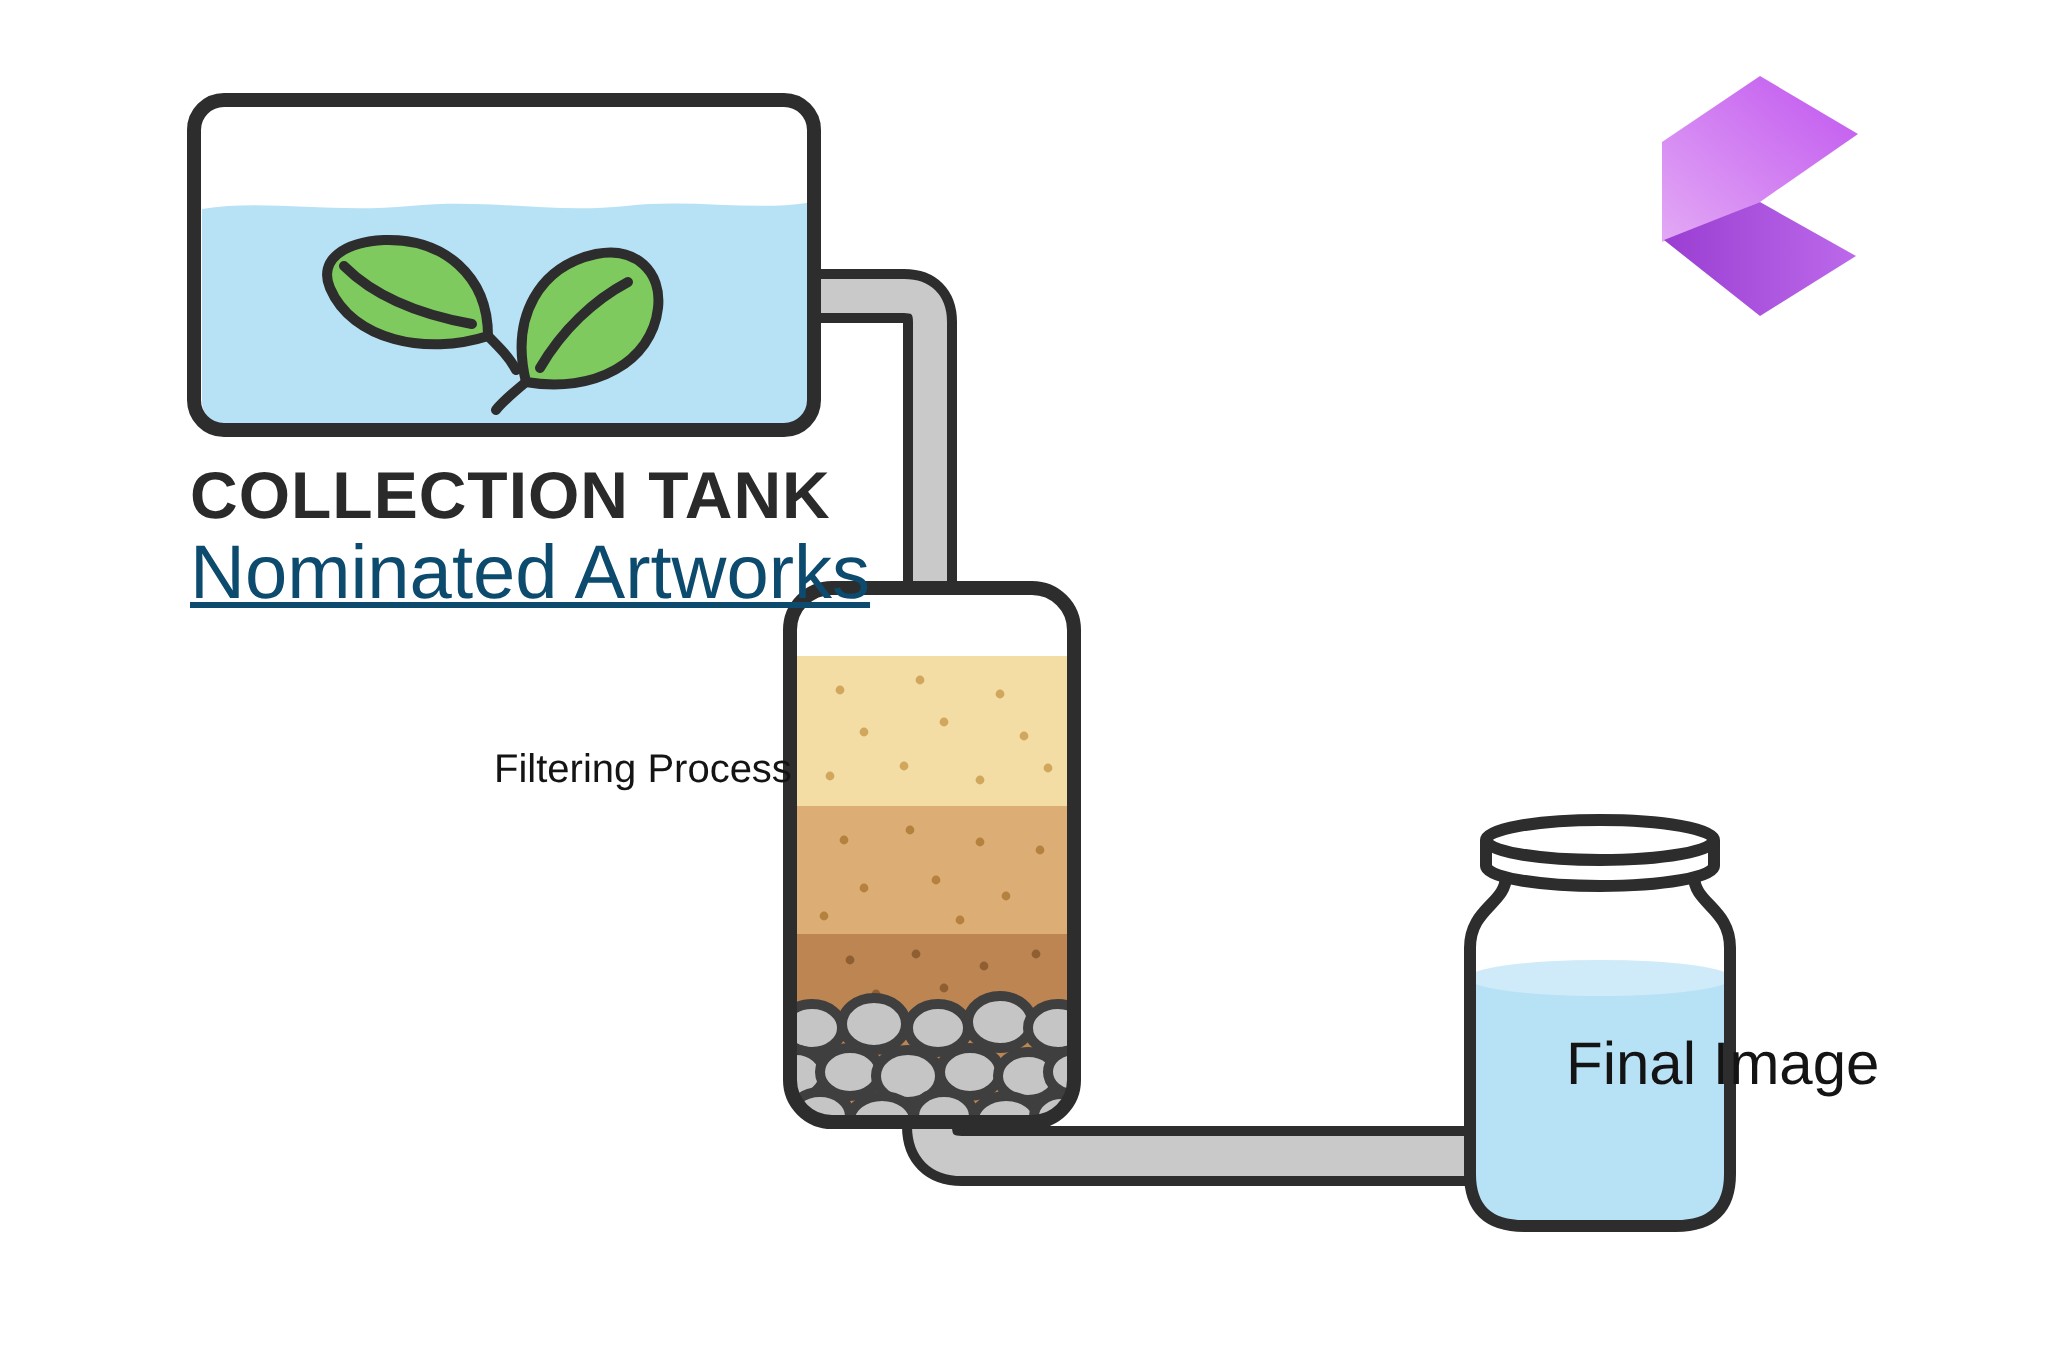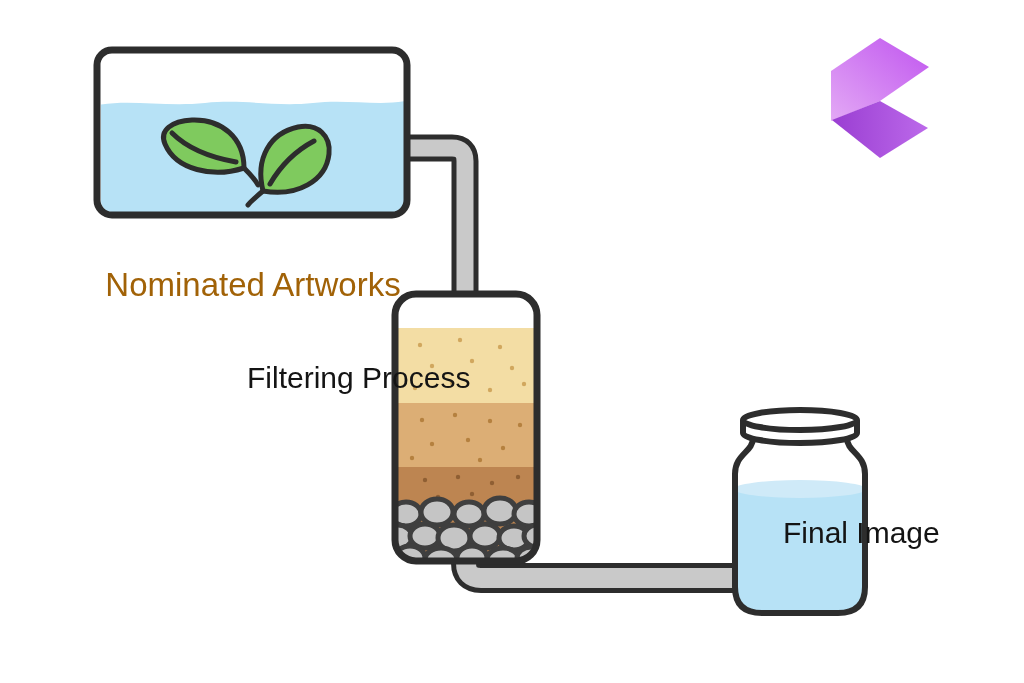--- a/index.html
+++ b/index.html
@@ -3,22 +3,22 @@
 <meta charset="utf-8">
 <style>
   html,body{margin:0;padding:0;background:#ffffff;}
   #stage{position:relative;width:1024px;height:683px;background:#ffffff;overflow:hidden;
          font-family:"Liberation Sans",sans-serif;}
   #diagram-svg{position:absolute;left:0;top:0;}
   .lbl{position:absolute;color:#222;white-space:nowrap;}
   #tank-title{left:95px;top:229px;width:316px;text-align:center;
               font-size:33px;font-weight:700;letter-spacing:.5px;color:#2a2a2a;}
   #tank-subtitle{left:95px;top:266px;width:316px;text-align:center;
-                 font-size:33px;font-weight:400;color:#a16207;}
-  #filter-label{left:247px;top:361px;font-size:30px;color:#141414;}
+                 font-size:38px;font-weight:400;color:#0c4a6e;text-decoration:underline;}
+  #filter-label{left:247px;top:374px;font-size:20px;color:#141414;}
   #jar-label{left:783px;top:516px;font-size:30px;color:#141414;}
 </style>
 </head>
 <body>
 
 <div id="stage">
 
 <svg id="diagram-svg" width="1024" height="683" viewBox="0 0 1024 683">
   <defs>
     <clipPath id="tankClip">
@@ -140,17 +140,18 @@
     <path d="M 743 420 L 743 433 A 57 10 0 0 0 857 433 L 857 420" fill="#ffffff" stroke="#2d2d2d" stroke-width="6"></path>
     <ellipse cx="800" cy="420" rx="57" ry="10" fill="#ffffff" stroke="#2d2d2d" stroke-width="6"></ellipse>
   </g>
 
   <g>
     <polygon points="880,38 929,67 880,101 831,121 831,71" fill="url(#logoLight)"></polygon>
     <polygon points="880,101 928,128 880,158 832,120" fill="url(#logoDark)"></polygon>
   </g>
 </svg>
 
+<div id="tank-title" class="lbl">COLLECTION TANK</div>
 <div id="tank-subtitle" class="lbl">Nominated Artworks</div>
 <div id="filter-label" class="lbl">Filtering Process</div>
 <div id="jar-label" class="lbl">Final Image</div>
 
 </div>
 
 </body></html>

